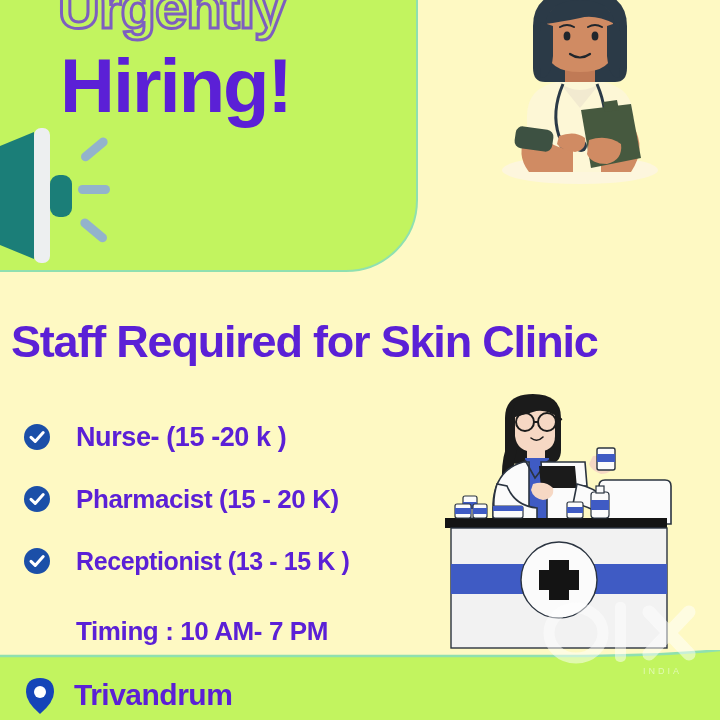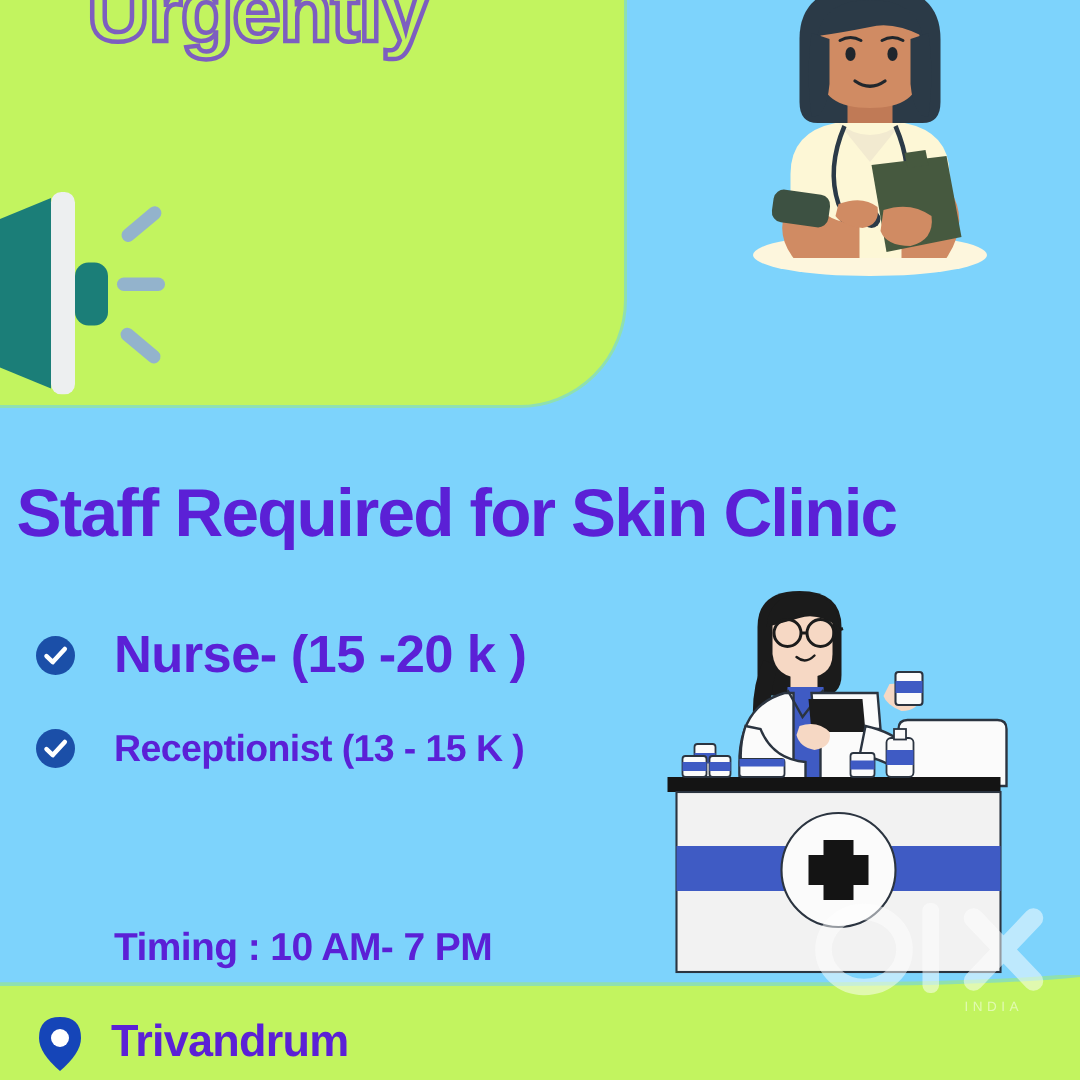--- a/index.html
+++ b/index.html
@@ -8,21 +8,21 @@
     background: #ffffff;
   }
   body {
     font-family: "Liberation Sans", sans-serif;
   }
   #poster {
     position: relative;
     width: 720px;
     height: 720px;
     overflow: hidden;
-    background: #7dd3fc;
+    background: #fef9c3;
   }
 
   
   .green-panel {
     position: absolute;
     left: -40px;
     top: -60px;
     width: 458px;
     height: 332px;
     background: #c2f45f;
@@ -100,21 +100,21 @@
     align-items: center;
     height: 62px;
   }
   .check-icon {
     width: 26px;
     height: 26px;
     flex: 0 0 26px;
     margin-right: 26px;
   }
   .job-label {
-    font-size: 35px;
+    font-size: 27px;
     font-weight: 700;
     color: #5b20d6;
     letter-spacing: -0.4px;
     white-space: nowrap;
     font-family: "Liberation Sans", sans-serif;
   }
   .job-row.r2 .job-label { font-size: 26px; }
   .job-row.r3 .job-label { font-size: 25px; }
 
   .timing {
@@ -180,20 +180,21 @@
 </style>
 </head>
 <body>
 
 <div id="poster">
 
   <div class="green-panel"></div>
 
   <div class="urgently">Urgently</div>
 
+  <div class="hiring">Hiring!</div>
 
   <svg class="megaphone" viewBox="0 0 130 135">
     <path d="M-10 28 L48 4 L48 131 L-10 107 Z" fill="#1b7e78"></path>
     <rect x="48" y="0" width="16" height="135" rx="7" fill="#edeff0"></rect>
     <rect x="64" y="47" width="22" height="42" rx="9" fill="#1b7e78"></rect>
     <rect x="92" y="57" width="32" height="9" rx="4.5" fill="#93b3cc"></rect>
     <rect x="92" y="17" width="32" height="9" rx="4.5" fill="#93b3cc" transform="rotate(-40 108 21)"></rect>
     <rect x="92" y="98" width="32" height="9" rx="4.5" fill="#93b3cc" transform="rotate(40 108 102)"></rect>
   </svg>
 
@@ -249,20 +250,27 @@
   <div class="job-list">
 
     <div class="job-row r1">
       <svg class="check-icon" viewBox="0 0 26 26">
         <circle cx="13" cy="13" r="13" fill="#1b4fa8"></circle>
         <path d="M7 13.4 L11.2 17.4 L19.2 8.6" stroke="#ffffff" stroke-width="3" fill="none" stroke-linecap="round" stroke-linejoin="round"></path>
       </svg>
       <span class="job-label">Nurse- (15 -20 k )</span>
     </div>
 
+    <div class="job-row r2">
+      <svg class="check-icon" viewBox="0 0 26 26">
+        <circle cx="13" cy="13" r="13" fill="#1b4fa8"></circle>
+        <path d="M7 13.4 L11.2 17.4 L19.2 8.6" stroke="#ffffff" stroke-width="3" fill="none" stroke-linecap="round" stroke-linejoin="round"></path>
+      </svg>
+      <span class="job-label">Pharmacist (15 - 20 K)</span>
+    </div>
 
     <div class="job-row r3">
       <svg class="check-icon" viewBox="0 0 26 26">
         <circle cx="13" cy="13" r="13" fill="#1b4fa8"></circle>
         <path d="M7 13.4 L11.2 17.4 L19.2 8.6" stroke="#ffffff" stroke-width="3" fill="none" stroke-linecap="round" stroke-linejoin="round"></path>
       </svg>
       <span class="job-label">Receptionist (13 - 15 K )</span>
     </div>
   </div>
 

